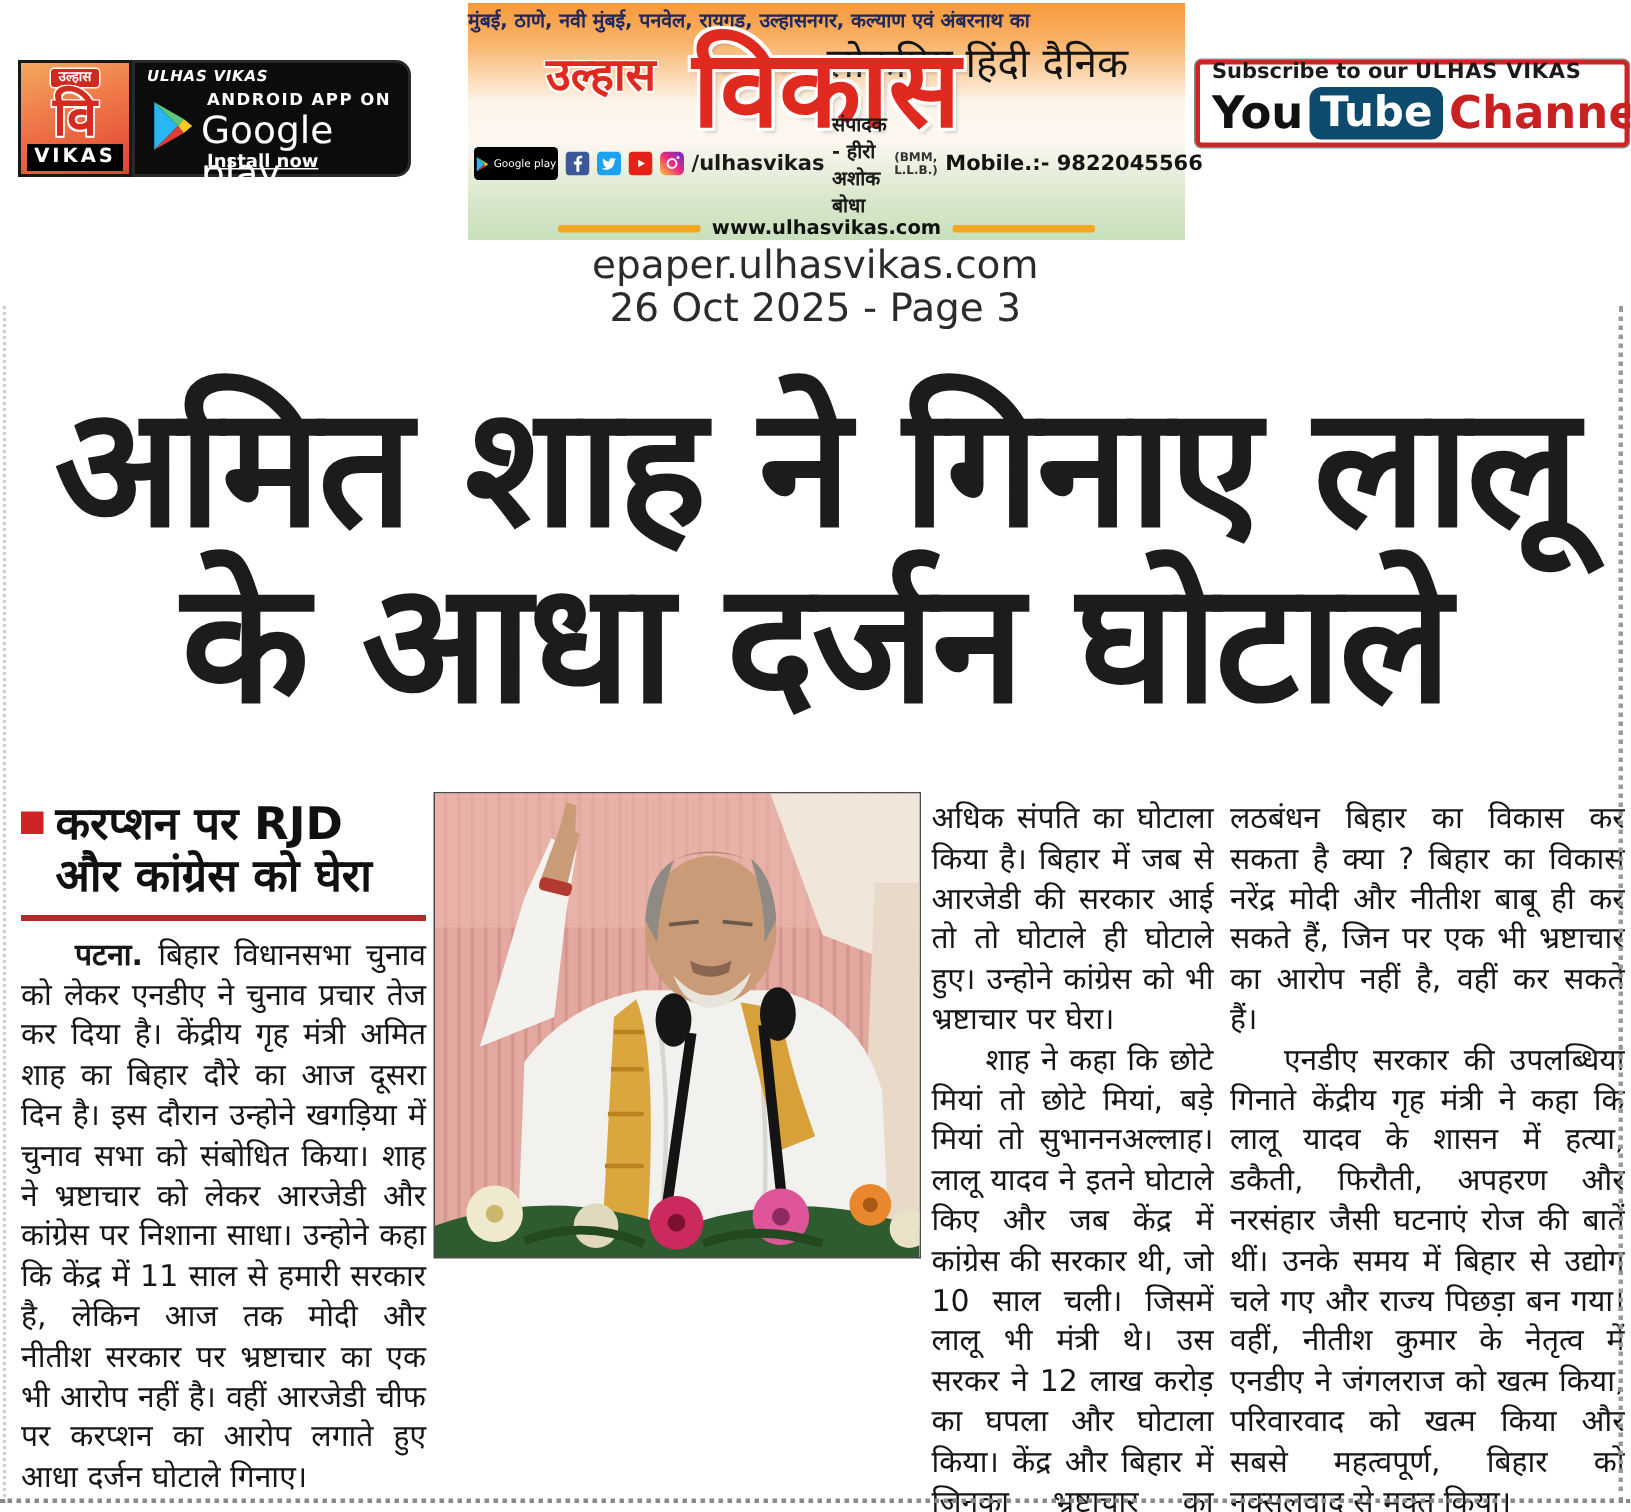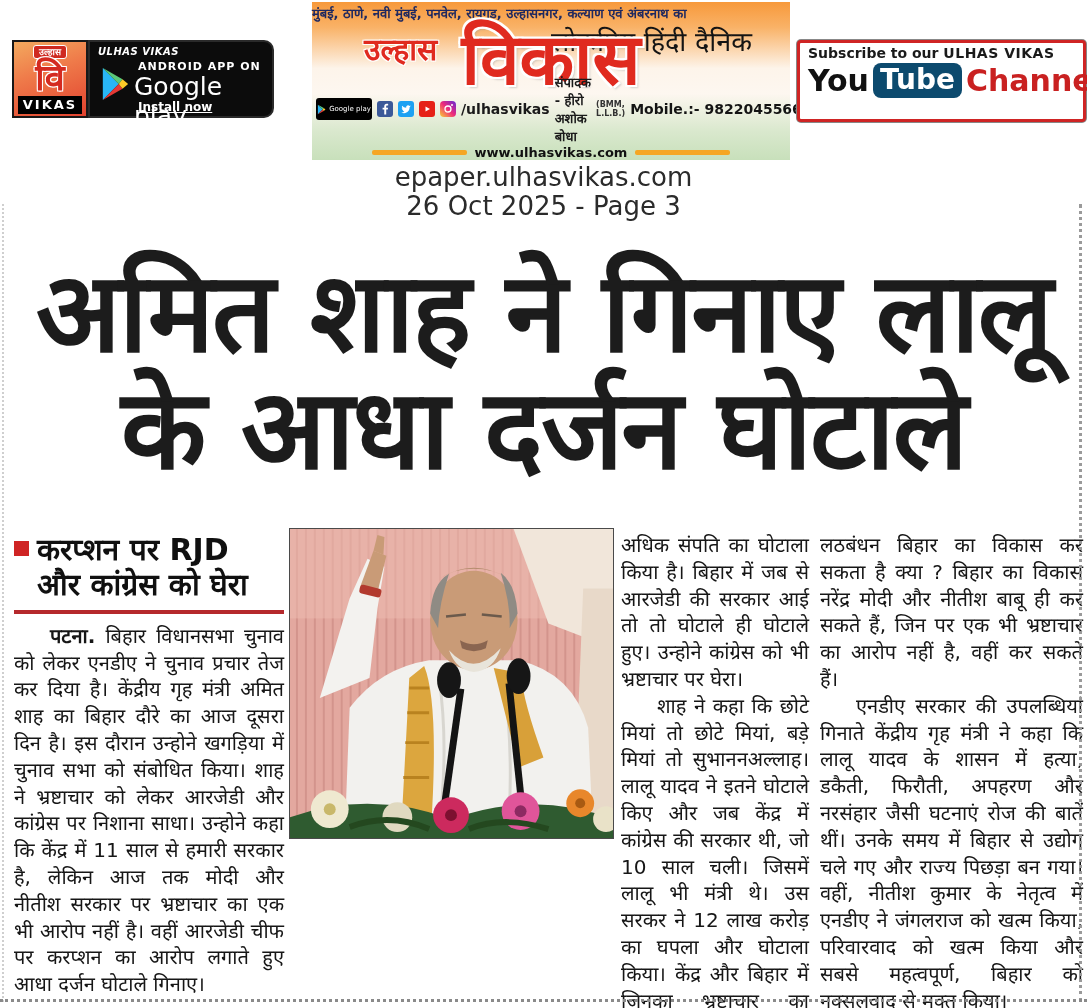--- a/index.html
+++ b/index.html
@@ -50,23 +50,23 @@
   .soc svg { width:16px; height:16px; display:block; }
   .mh-handle { font-size:14px; font-weight:800; color:#1a1a1a; }
   .mh-editor { font-size:13px; font-weight:bold; color:#1a1a1a; }
   .mh-degree { font-size:8px; font-weight:bold; color:#333; }
   .mh-mobile { margin-left:auto; font-size:14px; font-weight:800; color:#141414; white-space:nowrap; }
   .mh-webrow { position:absolute; bottom:0; left:0; right:0; display:flex; align-items:center; justify-content:center; gap:8px; }
   .mh-webrow .bar { height:5px; width:95px; background:#f5a623; border-radius:2px; }
   .mh-website { font-size:13px; font-weight:800; color:#111; }
 
   
-  .yt-banner { position:absolute; left:797px; top:40px; width:289px; height:82px; background:#fff;
+  .yt-banner { position:absolute; left:797px; top:40px; width:289px; height:58px; background:#fff;
     border:3px solid #cf2424; border-radius:4px; box-shadow:0 0 0 1px #888;
-    display:flex; align-items:flex-start; padding:2px 18px 2px 8px; gap:4px; }
+    display:flex; align-items:flex-end; padding:2px 18px 2px 8px; gap:4px; }
   .yt-text { flex:1 1 auto; }
   .yt-line1 { font-size:14px; font-weight:bold; color:#1a1a1a; white-space:nowrap; }
   .yt-line1 .yt-brand { font-weight:800; letter-spacing:.5px; }
   .yt-line2 { display:flex; align-items:center; gap:4px; margin-top:2px; }
   .yt-you { font-size:30px; font-weight:800; color:#111; }
   .yt-tube { font-size:28px; font-weight:800; color:#fff; background:#0c4a6e; border-radius:8px; padding:0 7px 2px; }
   .yt-channel { font-size:30px; font-weight:800; color:#c92121; }
 
   
   .page-info { position:absolute; left:0; right:0; top:163px; text-align:center; color:#2b2b2b; }

